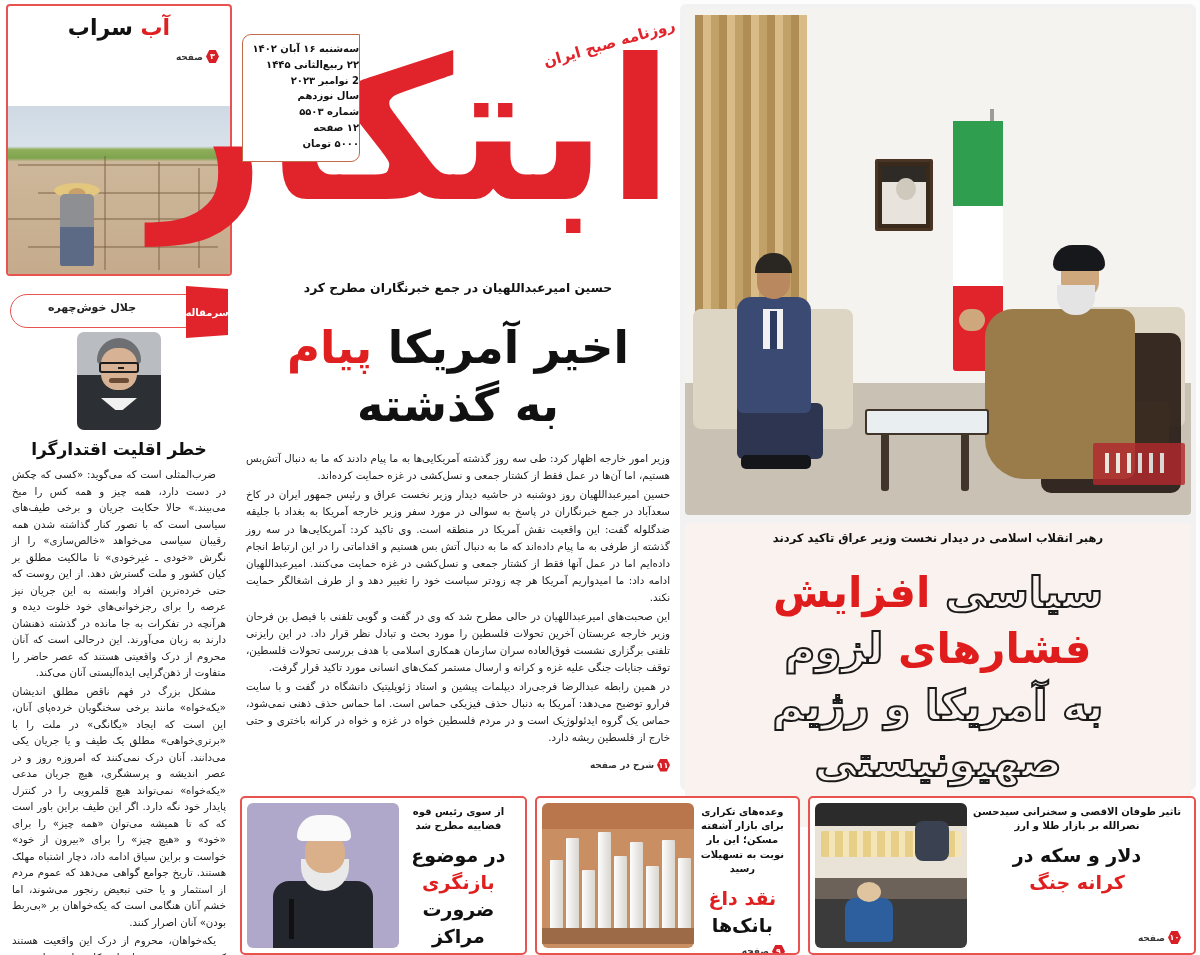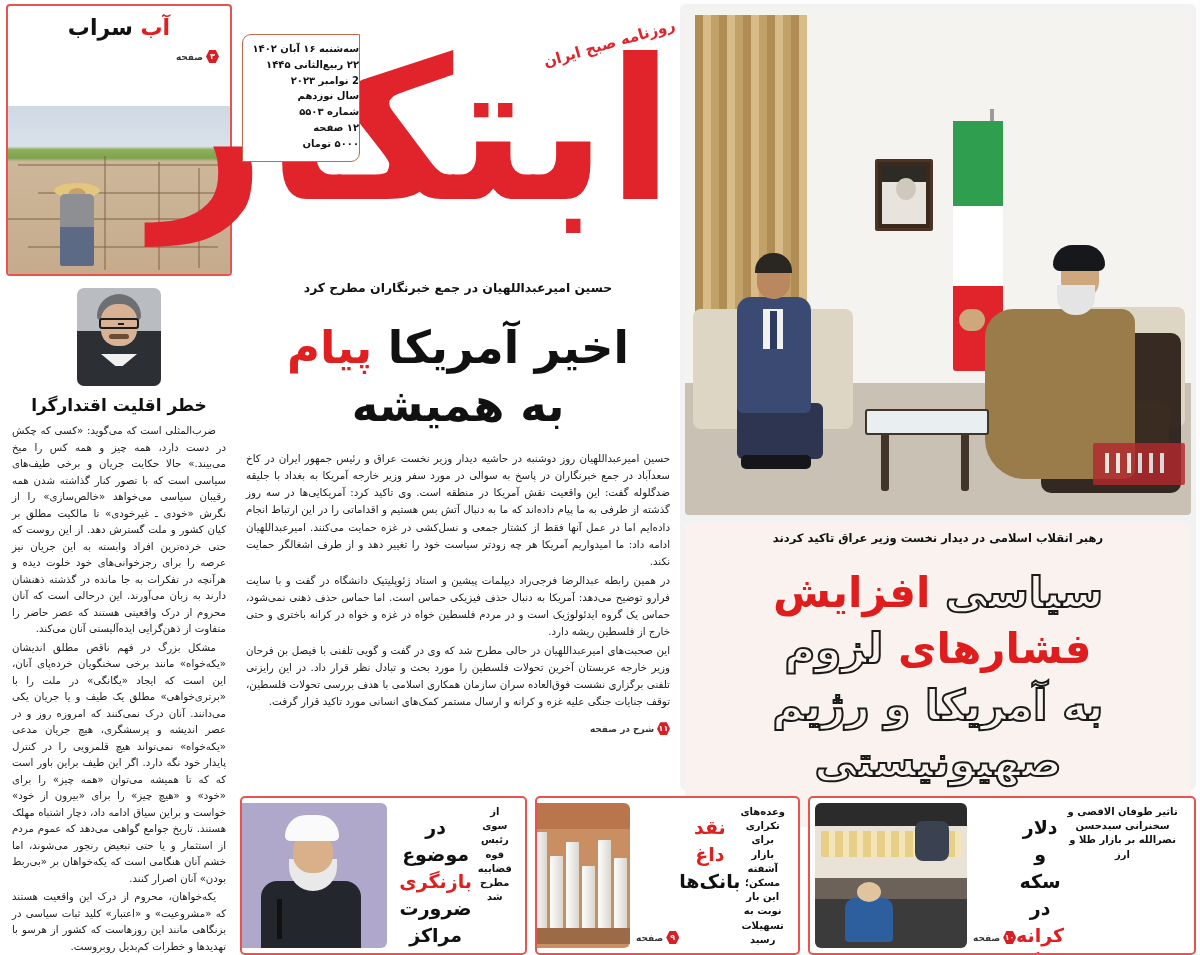--- a/index.html
+++ b/index.html
@@ -189,21 +189,21 @@
   }
   .b-card {
     border: 2px solid #e8534f; border-radius: 5px;
     background: #fff; display: flex; flex-direction: row;
     padding: 5px; overflow: hidden;
   }
   .b-card.w1 { width: 428px; }
   .b-card.w2 { width: 292px; }
   .b-card.w3 { width: 316px; }
   .b-photo { width: 152px; border-radius: 6px; overflow: hidden; position: relative; flex: none; }
-  .b-text { flex: 1; padding: 2px 8px 0 6px; display: flex; }
+  .b-text { flex: 1; padding: 2px 8px 0 6px; display: flex; flex-direction: column; }
   .b-kicker { font-size: 10px; line-height: 1.42; font-weight: 700; color: #111; text-align: center; }
   .b-title { font-size: 19px; font-weight: 900; text-align: center; margin-top: 9px; line-height: 1.42; letter-spacing: -0.6px; color: #111;}
   .b-title .red { color: #e02020; }
   .b-badge { margin-top: auto; padding-bottom: 4px; }
 
   
   .ph-gold { background: linear-gradient(to bottom,#2b2b2b 0 16%, #e9e2d6 16% 52%, #6d625a 52% 66%, #3b3b3b 66% 100%); }
   .ph-gold .shelf { position:absolute; left:6px; top:28px; right:6px; height:26px; background:repeating-linear-gradient(90deg,#e8cf87 0 8px,#f4e5b8 8px 14px); border-radius:2px;}
   .ph-gold .person { position:absolute; left:30px; bottom:6px; width:48px; height:44px; background:#2d5f9e; border-radius:10px 10px 4px 4px;}
   .ph-gold .head2 { position:absolute; left:42px; bottom:46px; width:24px; height:20px; background:#e0c49f; border-radius:50%;}
@@ -323,20 +323,27 @@
         <div class="crack" style="left:96px;top:50px;width:1.5px;height:114px;"></div>
         <div class="crack" style="left:150px;top:56px;width:1.5px;height:108px;"></div>
         <div class="crack" style="left:190px;top:62px;width:1.5px;height:100px;"></div>
         <div class="farmer-hat"></div>
         <div class="farmer-head"></div>
         <div class="farmer-body"></div>
       </div>
     </div>
 
     <div class="editorial">
+      <div class="ed-ribbon-wrap">
+        <div class="ed-oval"></div>
+        <div class="ed-author">جلال خوش‌چهره</div>
+        <div class="ed-tag">
+          <span>سرمقاله</span>
+        </div>
+      </div>
       <div class="ed-portrait">
         <div class="p-hair"></div>
           <div class="p-face"></div>
         <div class="p-glass"></div>
         <div class="p-mouth"></div>
           <div class="p-collar"></div>
       </div>
       <div class="ed-title">خطر اقلیت اقتدارگرا</div>
       <div class="ed-body">
         <p>ضرب‌المثلی است که می‌گوید: «کسی که چکش در دست دارد، همه چیز و همه کس را میخ می‌بیند.» حالا حکایت جریان و برخی طیف‌های سیاسی است که با تصور کنار گذاشته شدن همه رقیبان سیاسی می‌خواهد «خالص‌سازی» را از نگرش «خودی ـ غیرخودی» تا مالکیت مطلق بر کیان کشور و ملت گسترش دهد. از این روست که حتی خرده‌ترین افراد وابسته به این جریان نیز عرصه را برای رجزخوانی‌های خود خلوت دیده و هرآنچه در تفکرات به جا مانده در گذشته ذهنشان دارند به زبان می‌آورند. این درحالی است که آنان محروم از درک واقعیتی هستند که عصر حاضر را متفاوت از ذهن‌گرایی ایده‌آلیستی آنان می‌کند.</p>
@@ -361,26 +368,27 @@
         <div>۱۲ صفحه</div>
         <div>۵۰۰۰ تومان</div>
       </div>
     </div>
 
     <div class="lead-kicker">حسین امیرعبداللهیان در جمع خبرنگاران مطرح کرد</div>
     <div class="lead-title">
       <span>اخیر آمریکا</span>
       <span class="red">پیام</span>
       <br>
-      <span>به همیشه</span>
+      <span>به گذشته</span>
     </div>
     <div class="lead-body">
+      <p>وزیر امور خارجه اظهار کرد: طی سه روز گذشته آمریکایی‌ها به ما پیام دادند که ما به دنبال آتش‌بس هستیم، اما آن‌ها در عمل فقط از کشتار جمعی و نسل‌کشی در غزه حمایت کرده‌اند.</p>
       <p>حسین امیرعبداللهیان روز دوشنبه در حاشیه دیدار وزیر نخست عراق و رئیس جمهور ایران در کاخ سعدآباد در جمع خبرنگاران در پاسخ به سوالی در مورد سفر وزیر خارجه آمریکا به بغداد با جلیقه ضدگلوله گفت: این واقعیت نقش آمریکا در منطقه است. وی تاکید کرد: آمریکایی‌ها در سه روز گذشته از طرفی به ما پیام داده‌اند که ما به دنبال آتش بس هستیم و اقداماتی را در این ارتباط انجام داده‌ایم اما در عمل آنها فقط از کشتار جمعی و نسل‌کشی در غزه حمایت می‌کنند. امیرعبداللهیان ادامه داد: ما امیدواریم آمریکا هر چه زودتر سیاست خود را تغییر دهد و از طرف اشغالگر حمایت نکند.</p>
+      <p>این صحبت‌های امیرعبداللهیان در حالی مطرح شد که وی در گفت و گویی تلفنی با فیصل بن فرحان وزیر خارجه عربستان آخرین تحولات فلسطین را مورد بحث و تبادل نظر قرار داد. در این رایزنی تلفنی برگزاری نشست فوق‌العاده سران سازمان همکاری اسلامی با هدف بررسی تحولات فلسطین، توقف جنایات جنگی علیه غزه و کرانه و ارسال مستمر کمک‌های انسانی مورد تاکید قرار گرفت.</p>
       <p>در همین رابطه عبدالرضا فرجی‌راد دیپلمات پیشین و استاد ژئوپلیتیک دانشگاه در گفت و با سایت فرارو توضیح می‌دهد: آمریکا به دنبال حذف فیزیکی حماس است. اما حماس حذف ذهنی نمی‌شود، حماس یک گروه ایدئولوژیک است و در مردم فلسطین خواه در غزه و خواه در کرانه باختری و حتی خارج از فلسطین ریشه دارد.</p>
-      <p>این صحبت‌های امیرعبداللهیان در حالی مطرح شد که وی در گفت و گویی تلفنی با فیصل بن فرحان وزیر خارجه عربستان آخرین تحولات فلسطین را مورد بحث و تبادل نظر قرار داد. در این رایزنی تلفنی برگزاری نشست فوق‌العاده سران سازمان همکاری اسلامی با هدف بررسی تحولات فلسطین، توقف جنایات جنگی علیه غزه و کرانه و ارسال مستمر کمک‌های انسانی مورد تاکید قرار گرفت.</p>
     </div>
     <div class="lead-more">
       <span class="badge">
         <span class="hex">۱۱</span>
         <span>شرح در صفحه</span>
       </span>
     </div>
   </div>
 
   <div class="col-right">

